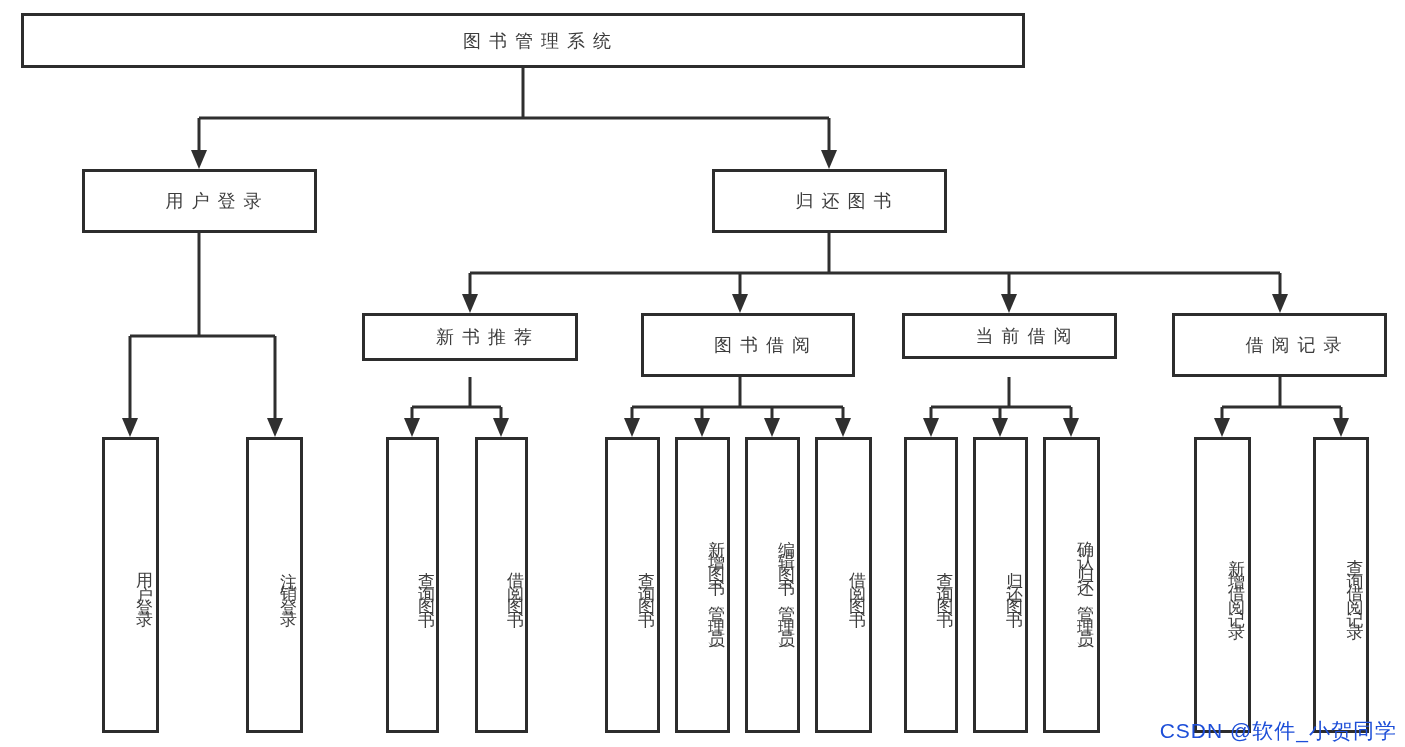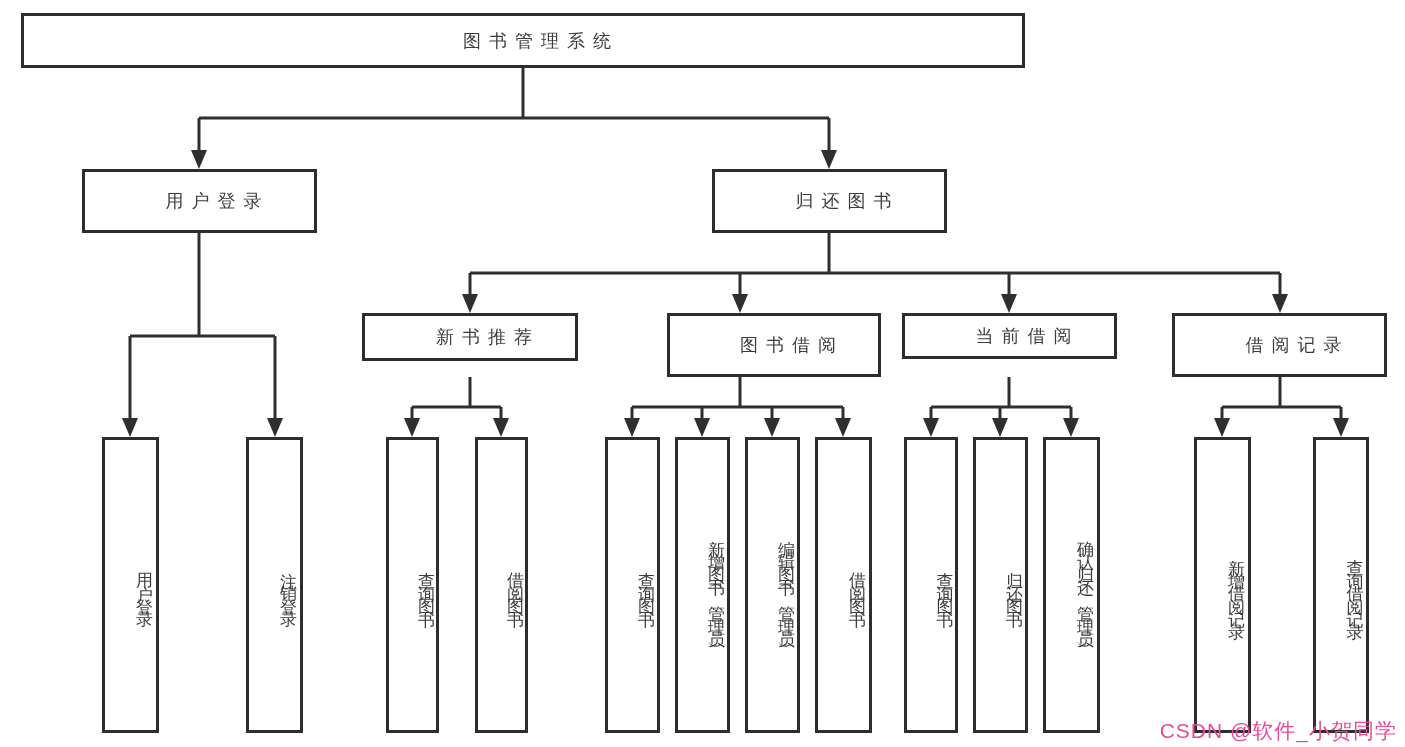--- a/index.html
+++ b/index.html
@@ -20,40 +20,40 @@
     font-size:17px;letter-spacing:13px;text-indent:0;white-space:normal;
     line-height:1;
   }
   
   .n-root{left:21px;top:13px;width:1004px;height:55px;}
   
   .n-user-login{left:82px;top:169px;width:235px;height:64px;}
   .n-book-mgmt{left:712px;top:169px;width:235px;height:64px;}
   
   .n-new-books{left:362px;top:313px;width:216px;height:48px;}
-  .n-book-borrow{left:667px;top:313px;width:214px;height:64px;}
+  .n-book-borrow{left:641px;top:313px;width:214px;height:64px;}
   .n-current-borrow{left:902px;top:313px;width:215px;height:46px;}
   .n-borrow-records{left:1172px;top:313px;width:215px;height:64px;font-family:Liberation Serif, serif;}
   
   .leaf{top:437px;height:296px;}
   .l-user-login{left:102px;width:57px;}
   .l-logout{left:246px;width:57px;}
   .l-nb-query{left:386px;width:53px;}
   .l-nb-borrow{left:475px;width:53px;}
   .l-bb-query{left:605px;width:55px;}
   .l-bb-add{left:675px;width:55px;}
   .l-bb-edit{left:745px;width:55px;}
   .l-bb-borrow{left:815px;width:57px;}
   .l-cb-query{left:904px;width:54px;}
   .l-cb-return{left:973px;width:55px;}
   .l-cb-confirm{left:1043px;width:57px;}
   .l-br-add{left:1194px;width:57px;}
   .l-br-query{left:1313px;width:56px;}
   .watermark{
-    position:absolute;right:8px;bottom:2px;color:#ec4899;
+    position:absolute;right:8px;bottom:2px;color:#1d4ed8;
     font-size:21px;letter-spacing:1px;
   }
 </style>
 </head>
 <body>
 
 <div class="stage">
 
   <svg class="wires" width="1405" height="747" viewBox="0 0 1405 747" stroke="#2f2f2f" stroke-width="3" fill="#2f2f2f">
 

